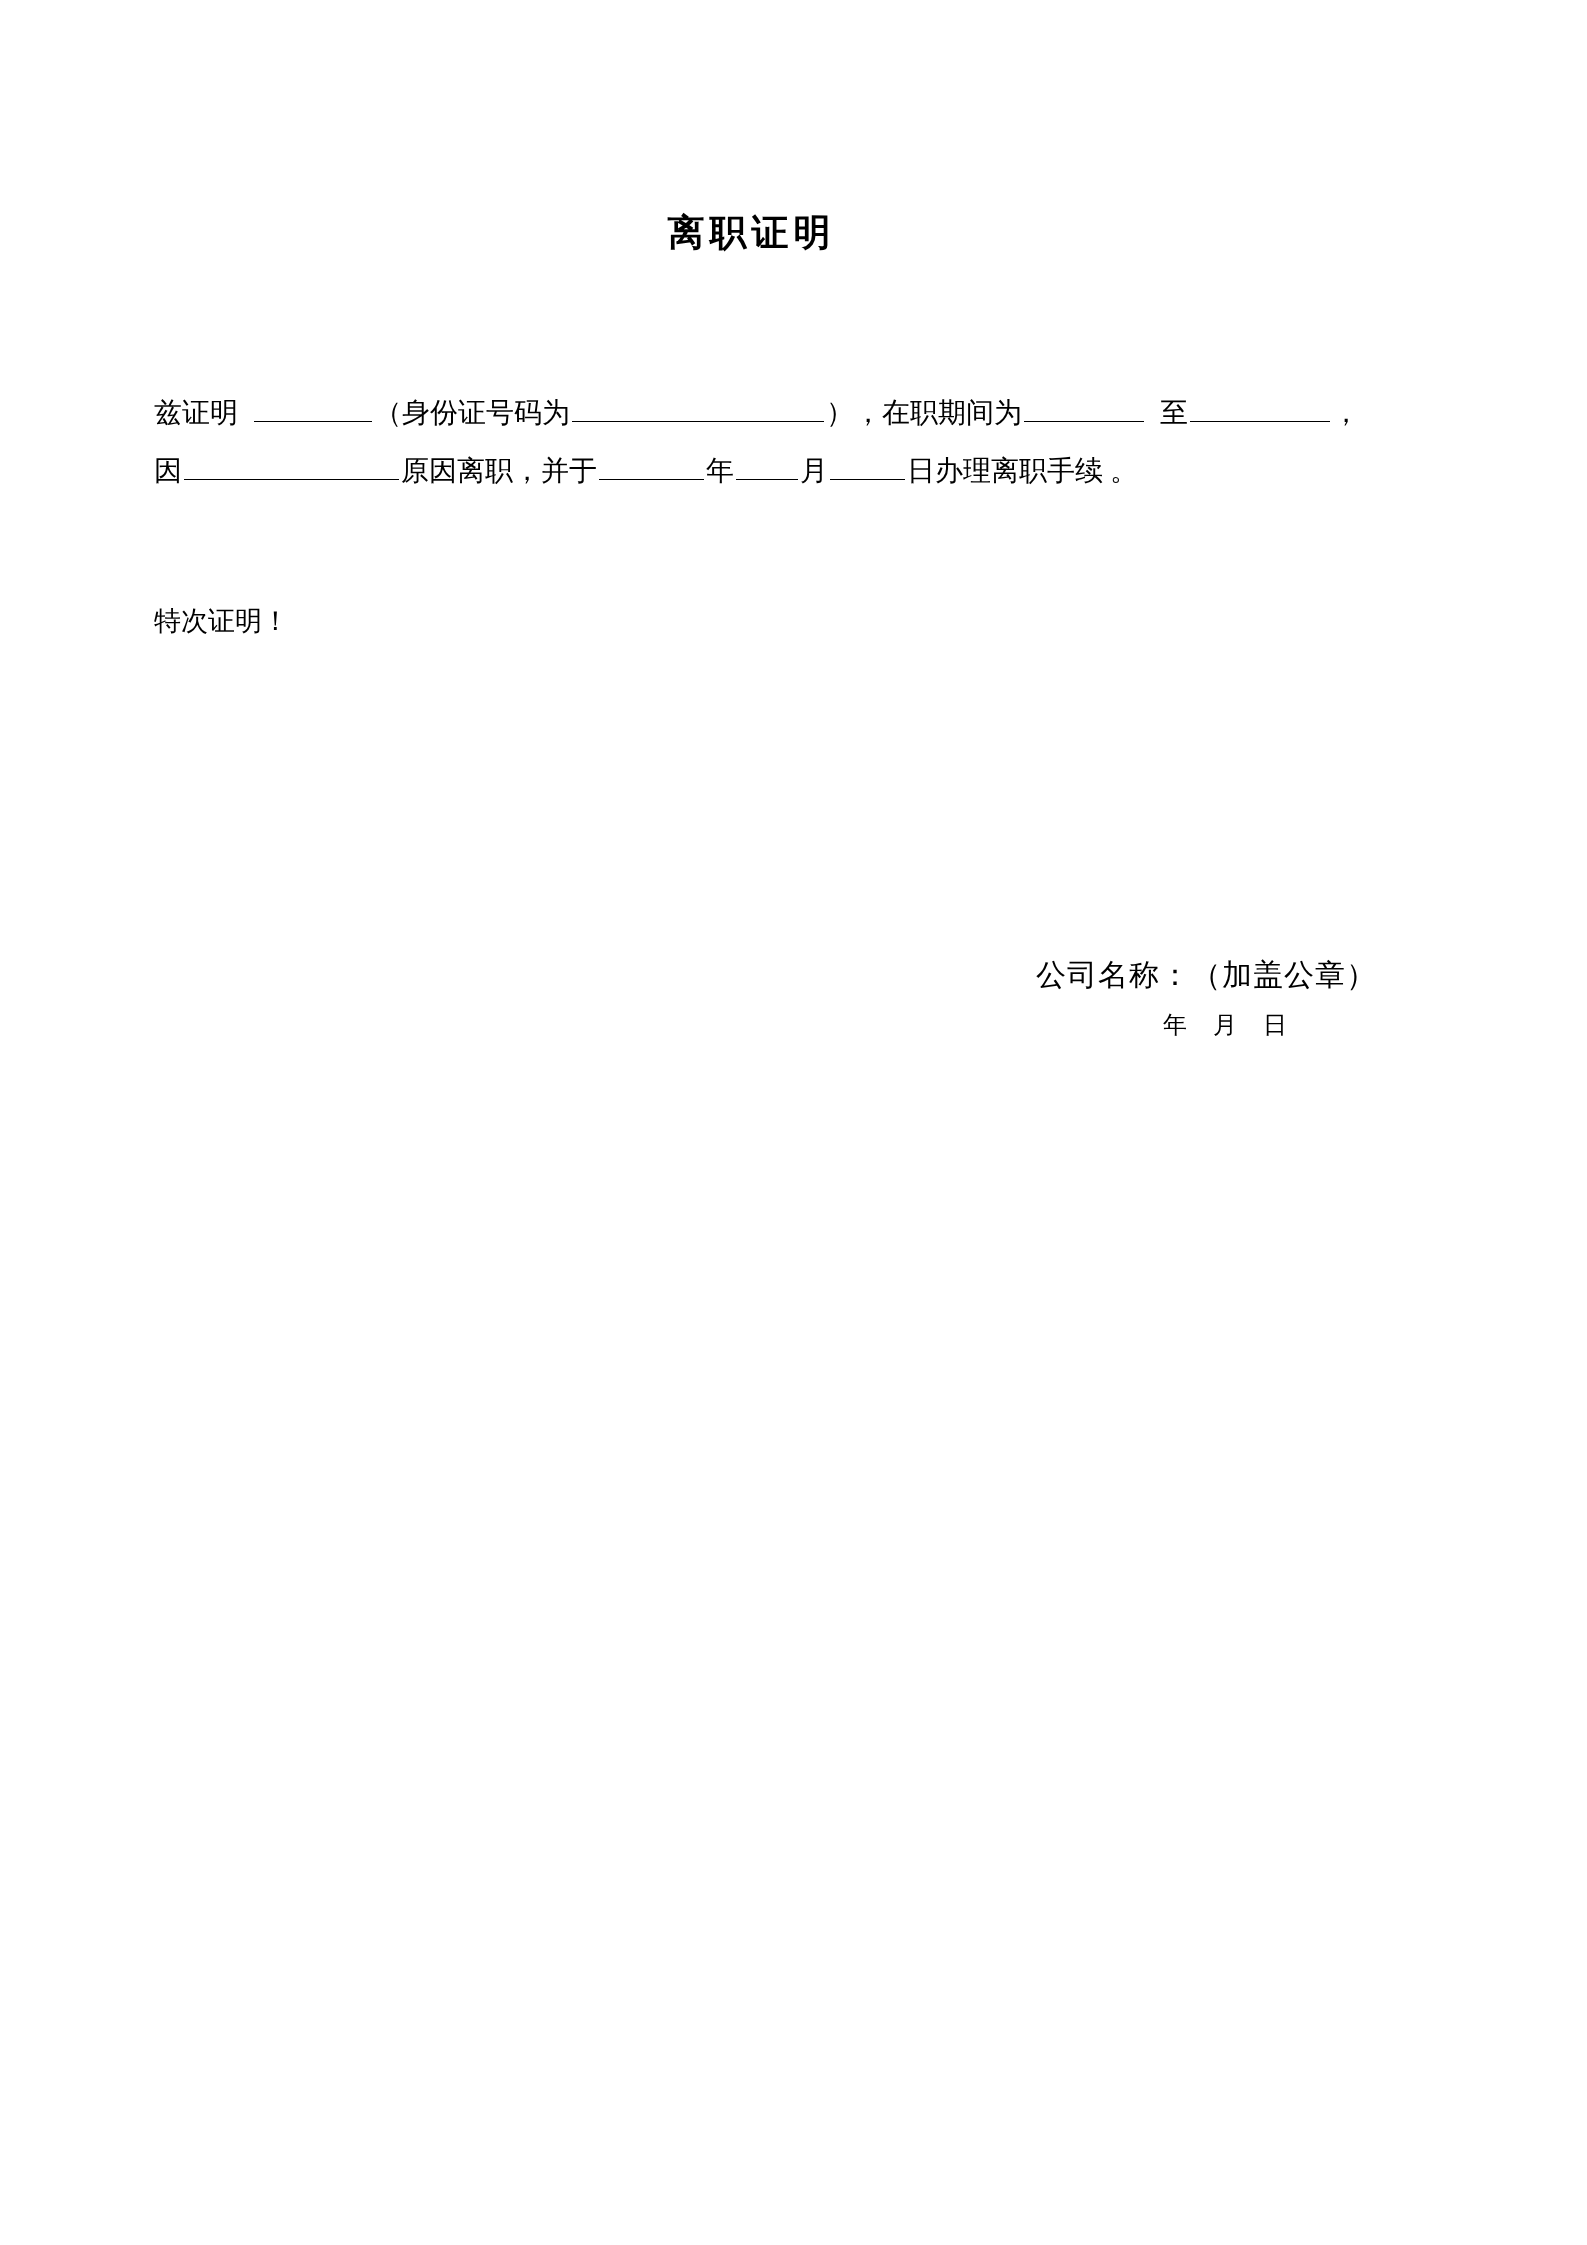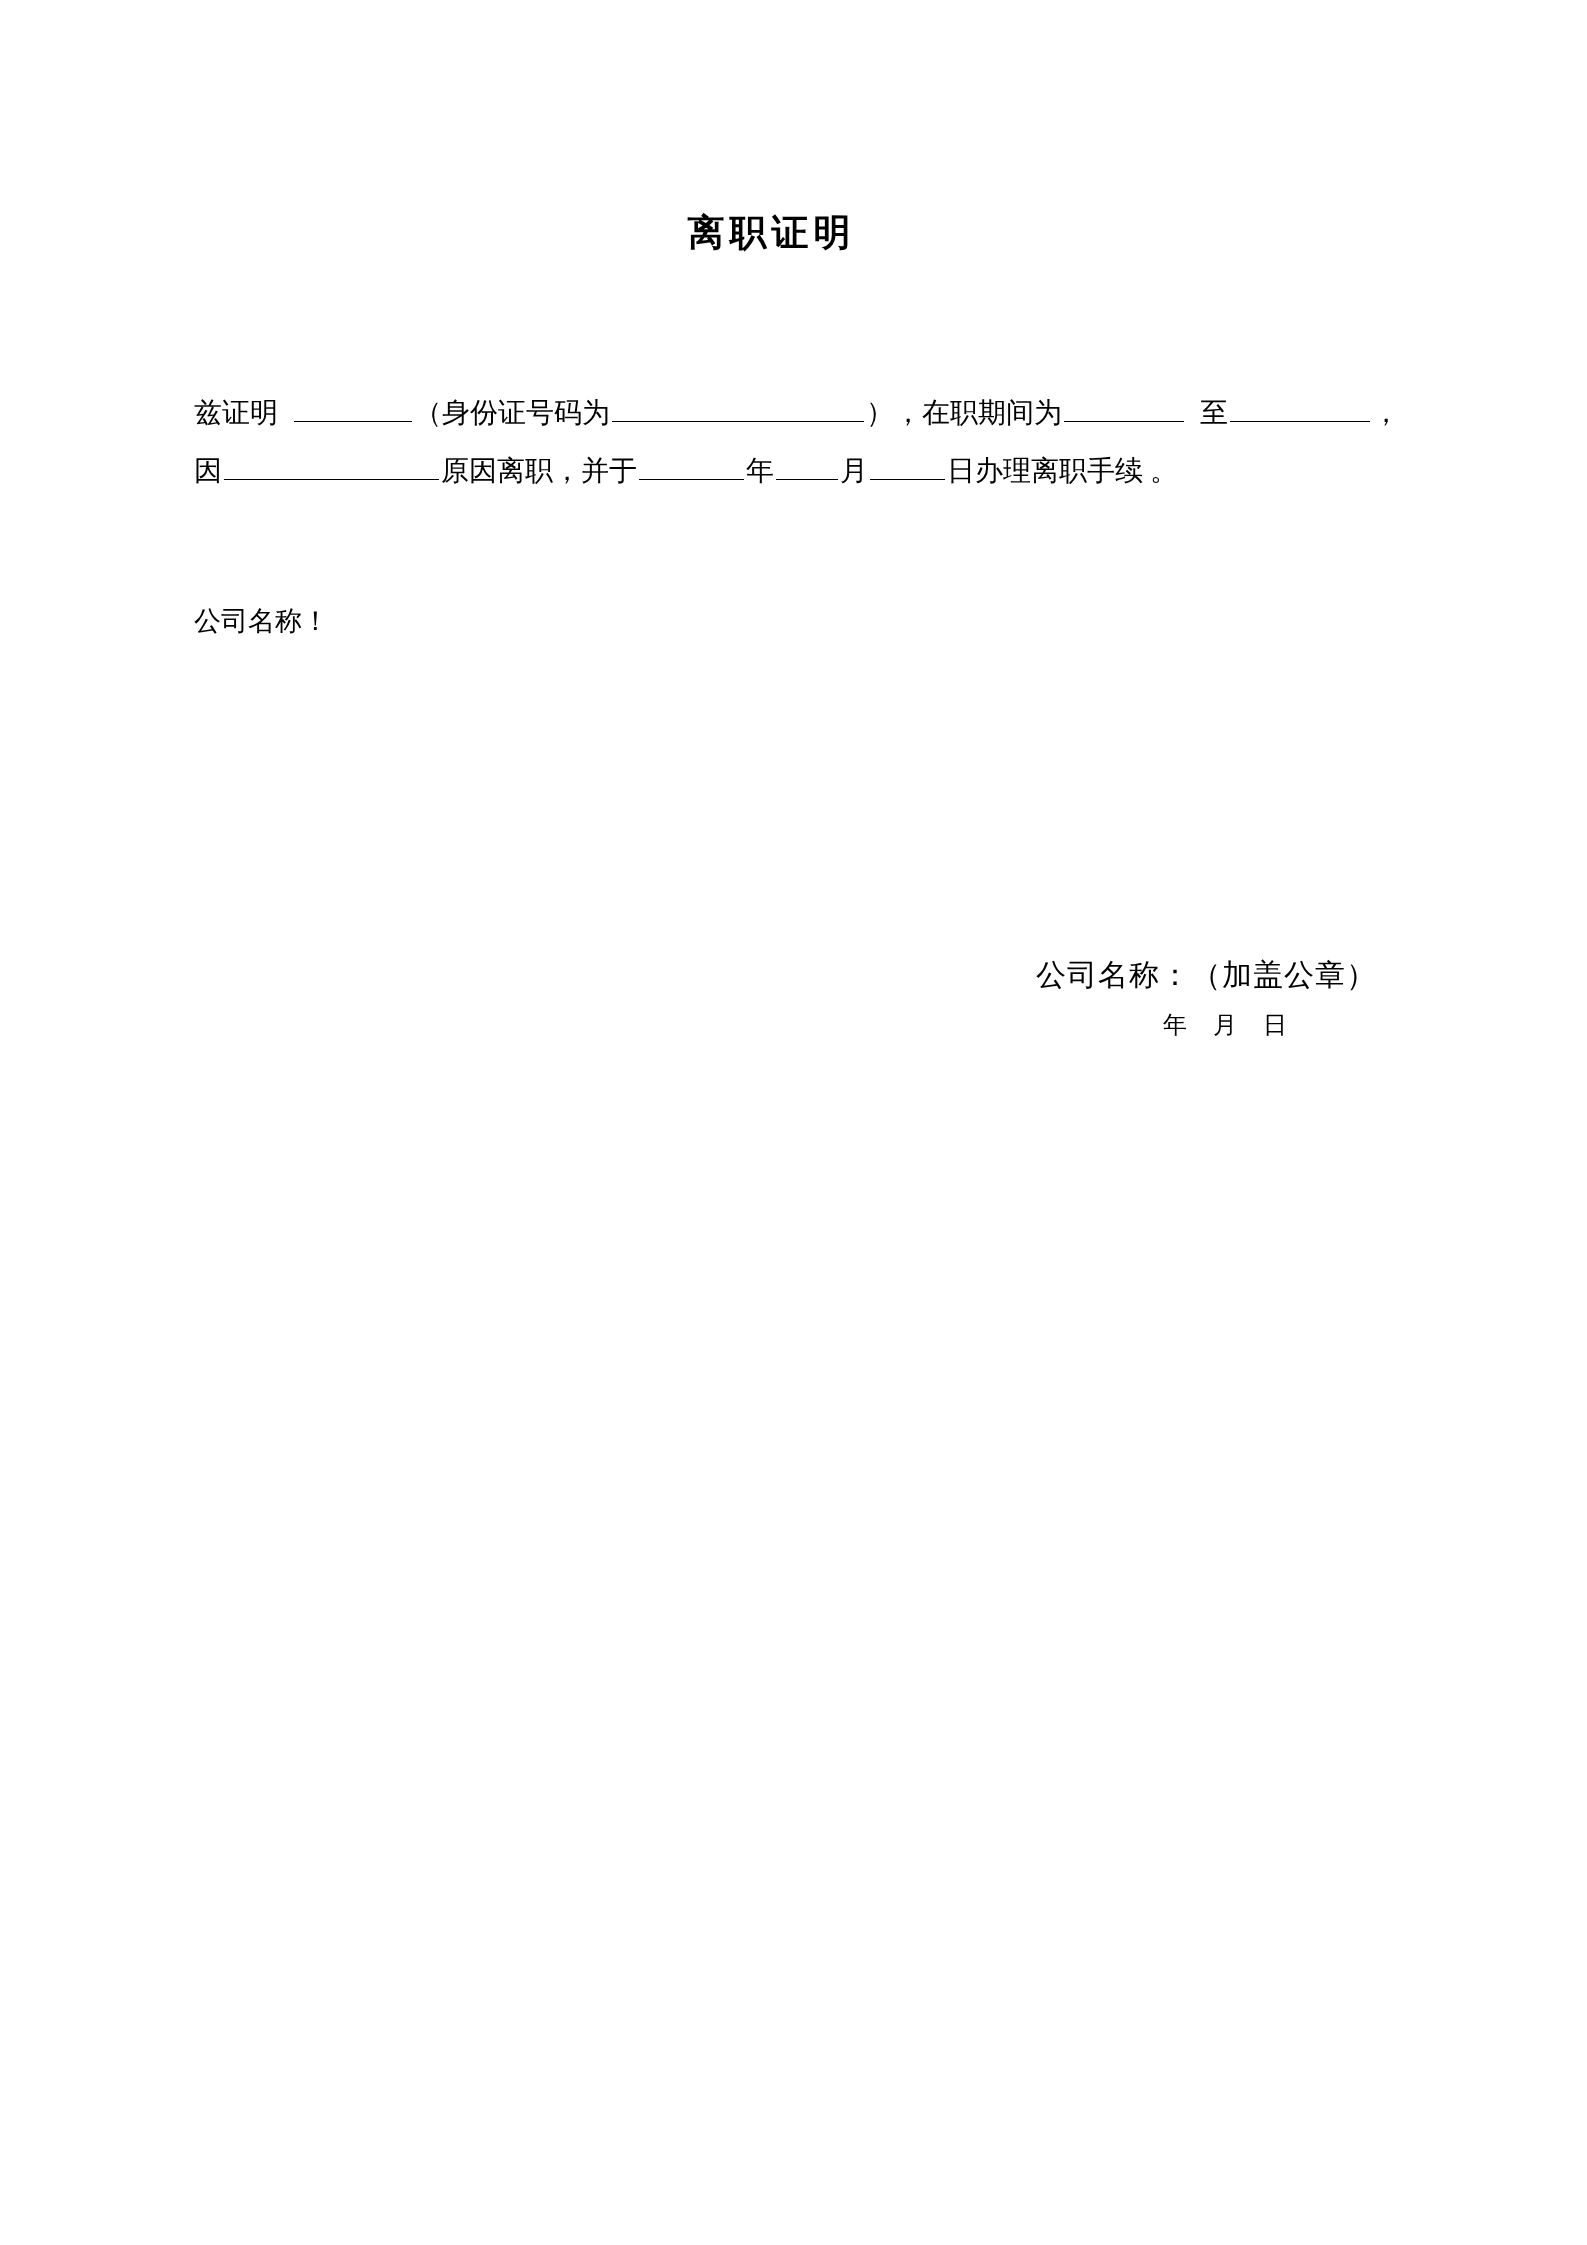--- a/index.html
+++ b/index.html
@@ -20,21 +20,21 @@
     background: #ffffff;
     overflow: hidden;
   }
   .content {
     position: absolute;
     left: 0;
     top: 0;
     width: 1587px;
     height: 2245px;
     box-sizing: border-box;
-    padding: 210px 150px 0 106px;
+    padding: 210px 150px 0 66px;
   }
   .doc-title {
     text-align: center;
     font-family: "DejaVu Serif", "Liberation Serif", serif;
     font-weight: bold;
     font-size: 37px;
     letter-spacing: 5px;
     margin: 0;
     padding: 0;
     line-height: 1.2;
@@ -96,21 +96,21 @@
 
 <div class="page">
   <div class="content">
 
     <h1 class="doc-title">离职证明</h1>
 
     <div class="body-block">
       <p class="para para-first"><span>兹证明</span><span class="gap-sm"></span><span class="blank b-name"></span><span>（身份证号码为</span><span class="blank b-id"></span><span>），在职期间为</span><span class="blank b-from"></span><span class="gap-sm"></span><span>至</span><span class="blank b-to"></span><span>，</span><br><span>因</span><span class="blank b-reason"></span><span>原因离职，并于</span><span class="blank b-year"></span><span>年</span><span class="blank b-month"></span><span>月</span><span class="blank b-day"></span><span>日办理离职手续 。</span></p>
     </div>
 
-    <div class="note">公司名称！</div>
+    <div class="note">特次证明！</div>
 
     <div class="sign-block">
       <div class="sign-company">公司名称：（加盖公章）</div>
       <div class="sign-date">年  月  日</div>
     </div>
 
   </div>
 </div>
 
 </body></html>

